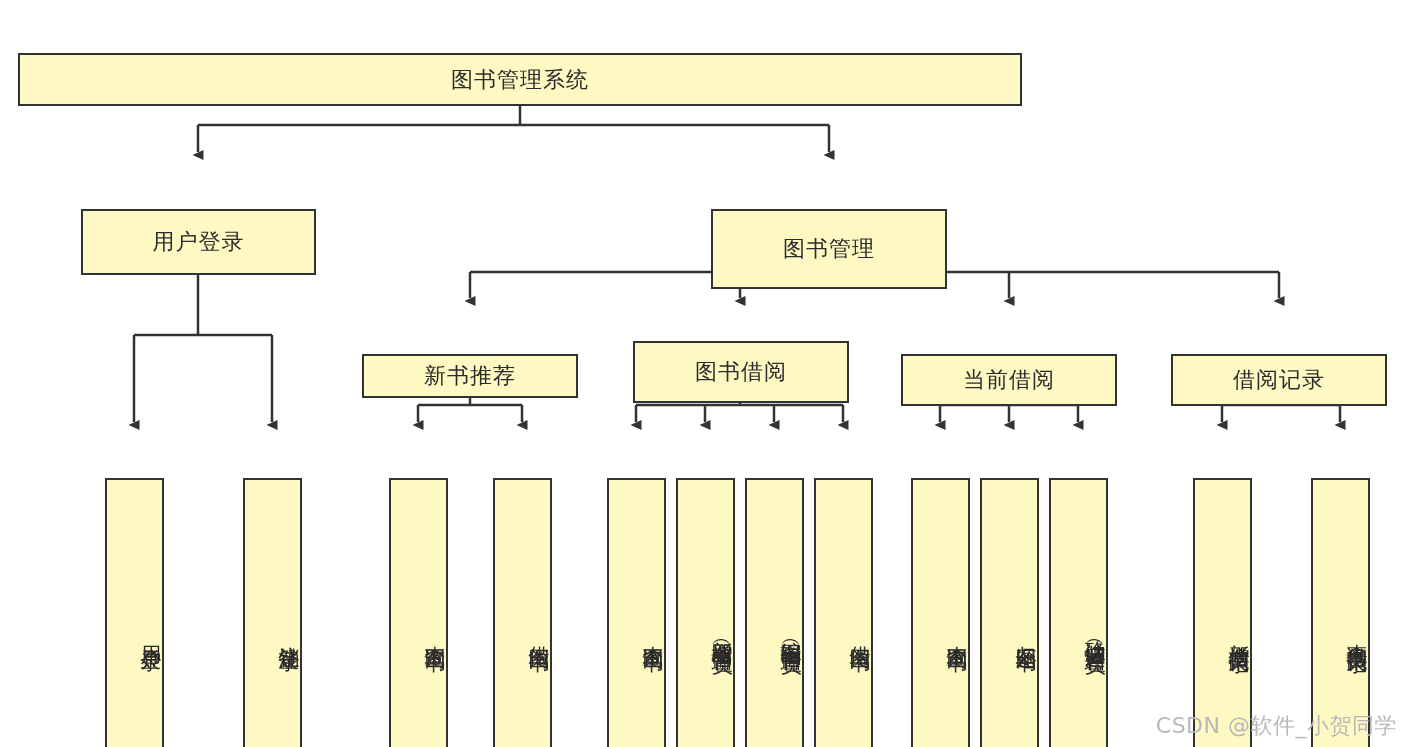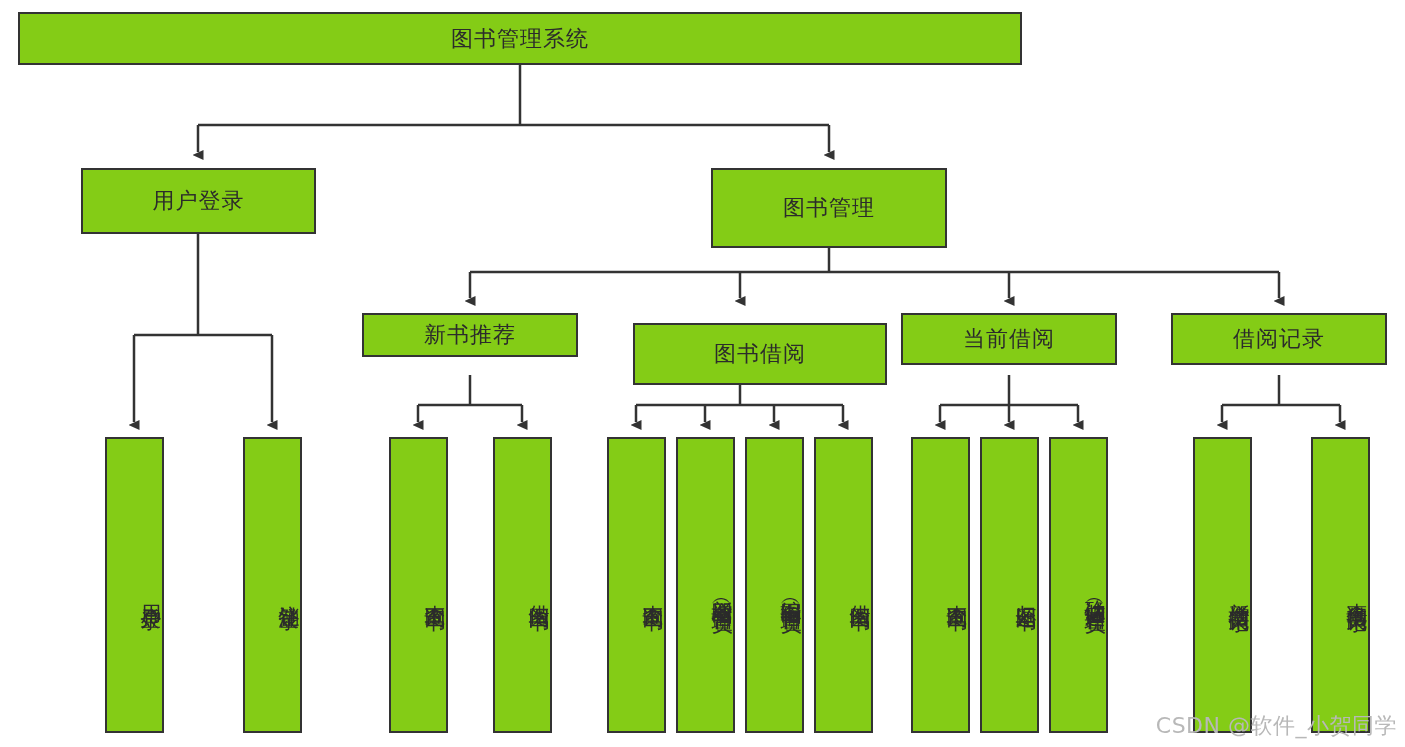--- a/index.html
+++ b/index.html
@@ -21,27 +21,28 @@
   svg#edges {
     position: absolute;
     left: 0;
     top: 0;
     width: 1405px;
     height: 747px;
   }
   .node {
     position: absolute;
     box-sizing: border-box;
-    background: #84cc16;
+    background: #fef9c3;
     border: 2px solid #333333;
     display: flex;
     align-items: center;
     justify-content: center;
     color: #2b2b2b;
     z-index: 2;
+    margin-top: 41px;
   }
   .node.horizontal {
     font-size: 22px;
     letter-spacing: 1px;
   }
   .node.vertical {
     writing-mode: vertical-rl;
     text-orientation: upright;
     font-size: 21px;
     letter-spacing: 2px;
@@ -133,21 +134,21 @@
   <div class="node horizontal" style="left:81px; top:168px; width:235px; height:66px;">
     <span class="label">用户登录</span>
   </div>
   <div class="node horizontal" style="left:711px; top:168px; width:236px; height:80px;">
     <span class="label">图书管理</span>
   </div>
 
   <div class="node horizontal" style="left:362px; top:313px; width:216px; height:44px;">
     <span class="label">新书推荐</span>
   </div>
-  <div class="node horizontal" style="left:633px; top:323px; width:254px; height:62px;">
+  <div class="node horizontal" style="left:633px; top:300px; width:216px; height:62px;">
     <span class="label">图书借阅</span>
   </div>
   <div class="node horizontal" style="left:901px; top:313px; width:216px; height:52px;">
     <span class="label">当前借阅</span>
   </div>
   <div class="node horizontal" style="left:1171px; top:313px; width:216px; height:52px;">
     <span class="label">借阅记录</span>
   </div>
 
   <div class="node vertical" style="left:105px; top:437px; width:59px; height:296px;">

